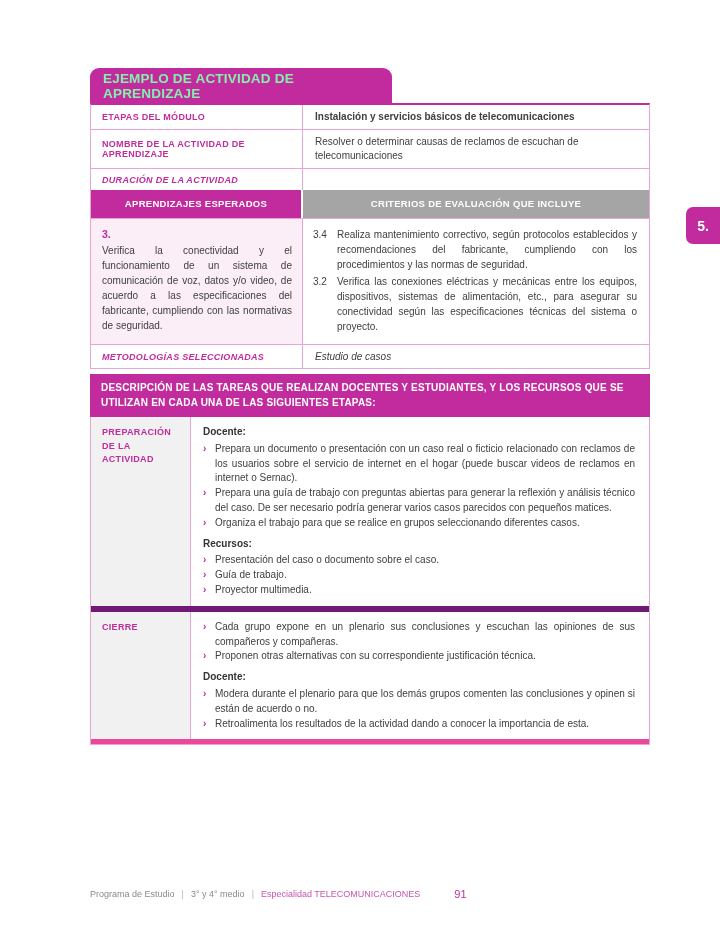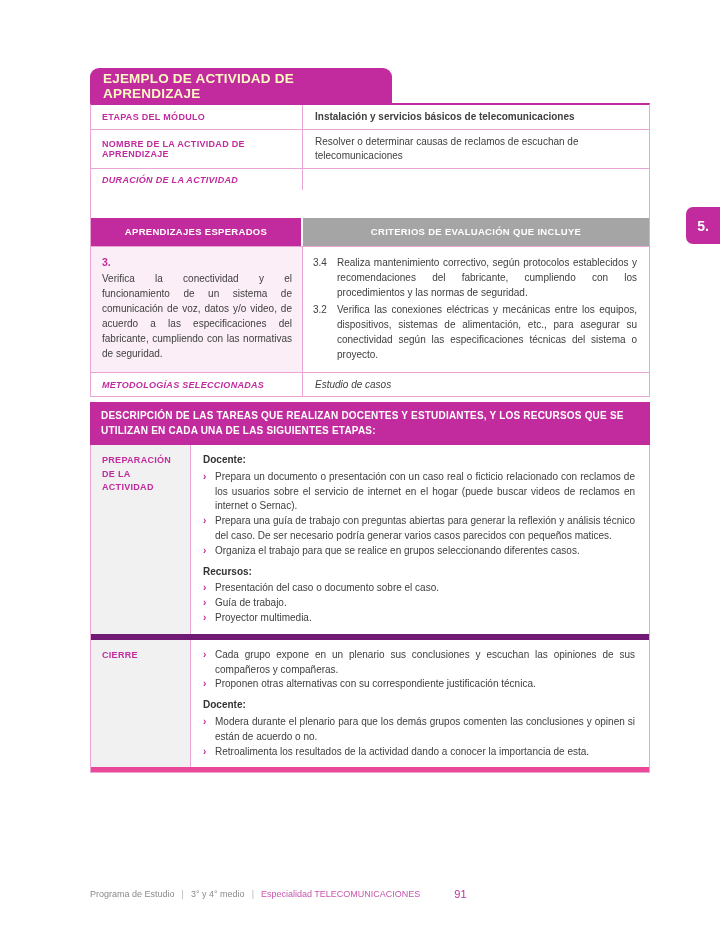--- a/index.html
+++ b/index.html
@@ -8,40 +8,40 @@
   .page {
     position:relative; width:720px; height:932px; background:#ffffff;
     overflow:hidden; color:#404040;
   }
   .content { position:absolute; left:90px; top:68px; width:560px; }
 
   
   .header-tab {
     width:302px; height:35px; background:#c12b9d; border-radius:9px 9px 0 0;
     display:flex; align-items:center; padding-left:13px;
-    color:#fef9c3; font-weight:bold; font-size:13.5px; letter-spacing:.2px;
+    color:#86efac; font-weight:bold; font-size:13.5px; letter-spacing:.2px;
   }
 
   
   .doc-table { width:560px; border:1px solid #e9a6d4; border-top:2px solid #c12b9d; background:#fff; }
   .row { display:flex; border-bottom:1px solid #e9a6d4; }
   .row:last-child { border-bottom:none;font-style:italic; }
   .cell-label {
     width:212px; flex:0 0 212px; border-right:1px solid #e9a6d4;
     color:#c12b9d; font-size:9px; font-weight:bold; letter-spacing:.3px;
     padding:6px 8px 5px 11px; display:flex; flex-direction:column; justify-content:center;
   }
   .cell-value { flex:1; padding:5px 10px 4px 12px; font-size:10px; line-height:1.45; color:#404040; }
   .cell-value.bold { font-weight:bold; }
 
   
   .split-header { display:flex; border-bottom:1px solid #e9a6d4; }
   .split-header .hd {
     height:28px; display:flex; align-items:center; justify-content:center;
-    color:#ffffff; font-size:9.5px; font-weight:bold; letter-spacing:.3px;margin-top:28px;
+    color:#ffffff; font-size:9.5px; font-weight:bold; letter-spacing:.3px;
   }
   .split-header .hd-left { width:212px; flex:0 0 212px; background:#c12b9d; border-right:2px solid #ffffff; }
   .split-header .hd-right { flex:1; background:#a5a5a5; }
 
   .ae-cell {
     width:212px; flex:0 0 212px; background:#fbeef6; border-right:1px solid #e9a6d4;
     padding:8px 10px 8px 11px; font-size:10px; line-height:1.5; text-align:justify;
   }
   .ae-num { color:#c12b9d; font-weight:bold; font-size:10.5px; margin-bottom:1px; }
   .ce-cell { flex:1; padding:8px 12px 8px 10px; font-size:10px; line-height:1.5; }

